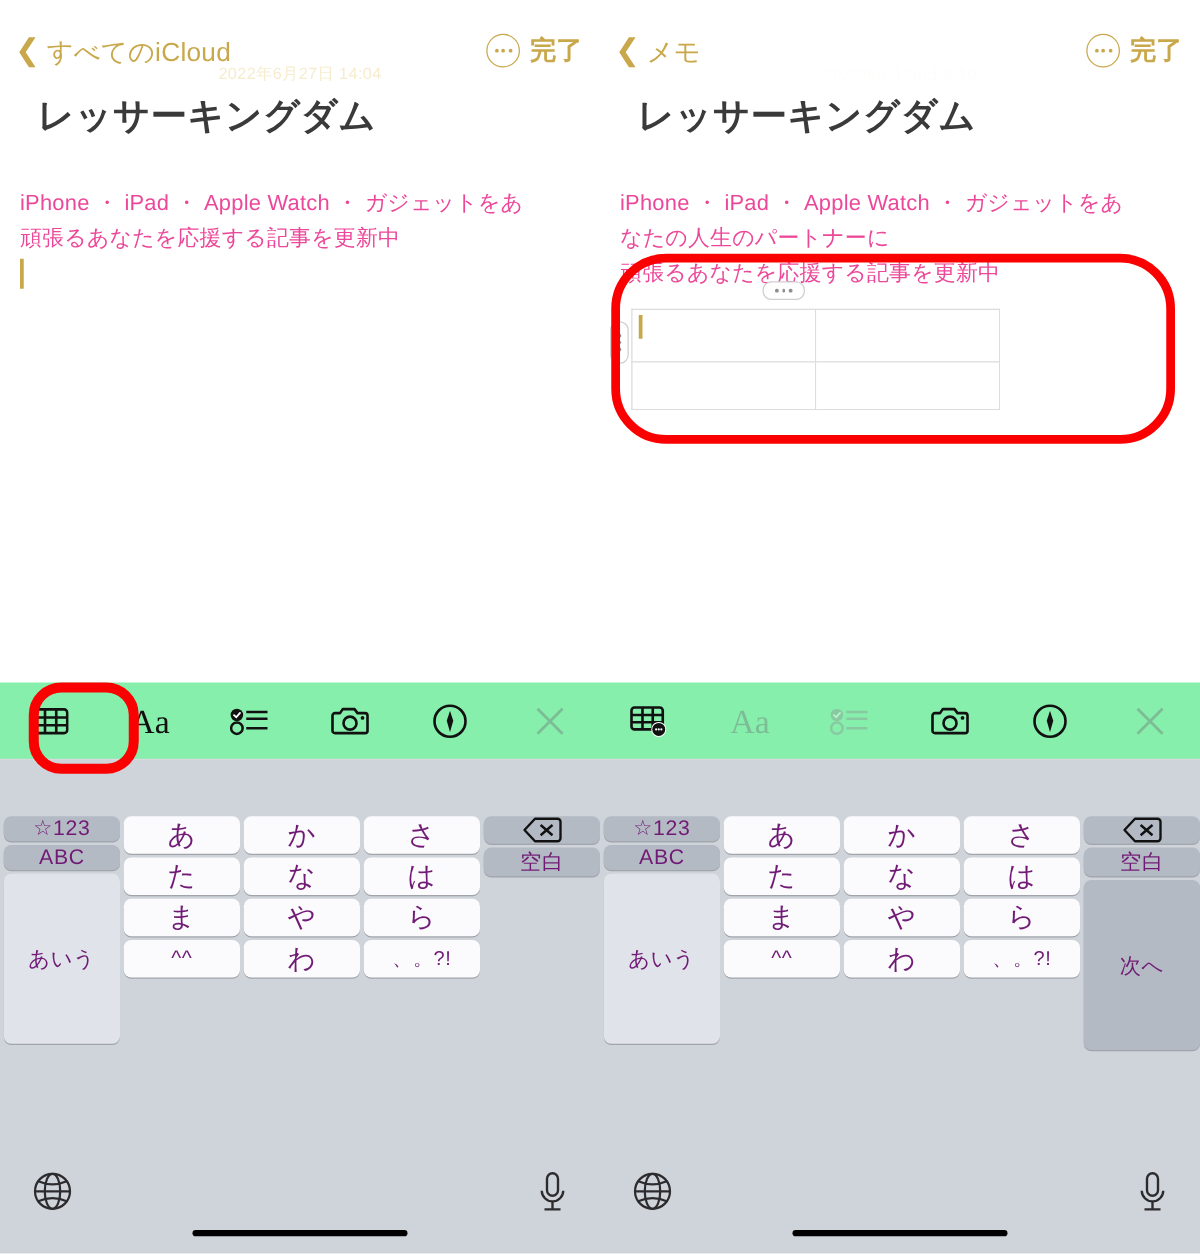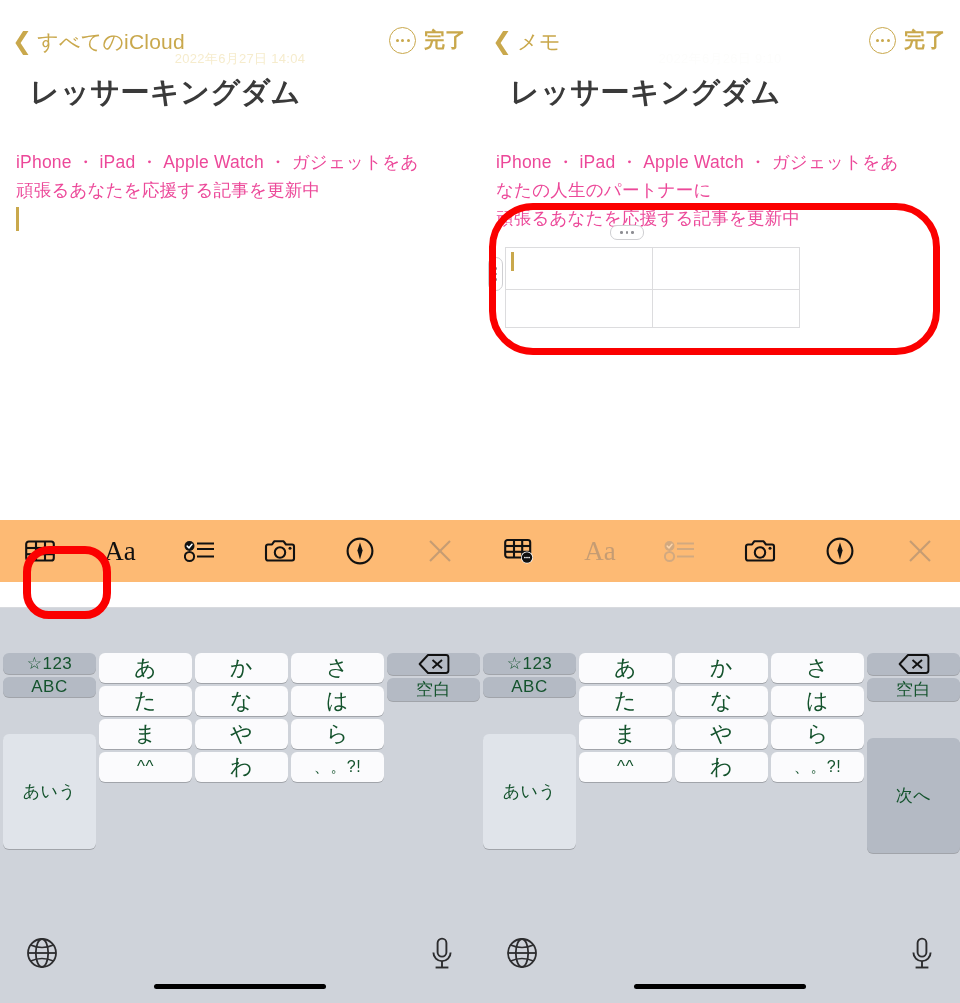--- a/index.html
+++ b/index.html
@@ -77,42 +77,42 @@
     position: absolute; left: 5px; top: 4px; width: 2.5px; height: 19px; background: #c9a84c;
   }
 
   
   .annot { position: absolute; border: 7px solid #fb0000; border-radius: 44px; pointer-events: none; }
   .annot-table { left: 489px; top: 203px; width: 451px; height: 152px; }
   .annot-icon  { left: 23px;  top: 546px; width: 88px;  height: 73px; border-radius: 26px; border-width: 8px; }
 
   
   .fmt-bar {
-    position: absolute; left: 0; top: 520px; width: 480px; height: 62px;
-    background: #fdba74; display: flex; align-items: flex-end;
+    position: absolute; left: 0; top: 546px; width: 480px; height: 62px;
+    background: #86efac; display: flex; align-items: flex-end;
   }
   .fmt-btn { flex: 1; display: flex; align-items: center; justify-content: center; height: 62px; }
   .ic { display: block; }
   .fmt-bar-divider { position: absolute; left: 0; top: 607px; width: 480px; height: 1px; background: #d8dade; }
 
   
   .kb { position: absolute; left: 0; top: 608px; width: 480px; height: 395px; background: #cfd3da; }
   .key {
     border-radius: 6px; display: flex; align-items: center; justify-content: center;
-    font-size: 22px; color: #14532d; box-shadow: 0 1px 0 rgba(0,0,0,0.22);
+    font-size: 22px; color: #701a75; box-shadow: 0 1px 0 rgba(0,0,0,0.22);
     letter-spacing: .5px;
   }
   .key.char { background: #fbfbfd; }
   .key.fn { background: #b4bac4; }
   .key.fn-light { background: #e0e4ea; }
   .key.w-side { width: 93px; }
   .key.w-char { width: 93px; }
   .key.small { font-size: 17px; }
   .key.tiny { font-size: 16px; }
-  .key.tall2 { height: 115px; margin-top: 34px; }
+  .key.tall2 { height: 136px; }
   .kb-col-stack { display: flex; flex-direction: column; gap: 3px; }
   .kb-bottom {
     position: absolute; left: 0; bottom: 0; width: 480px; height: 80px;
     display: flex; align-items: flex-start; justify-content: space-between; padding: 14px 26px 0 26px;
   }
   .home-ind {
     position: absolute; left: 50%; transform: translateX(-50%); bottom: 14px;
     width: 172px; height: 5px; border-radius: 3px; background: #000;
   }
   .dim { opacity: .38; }

